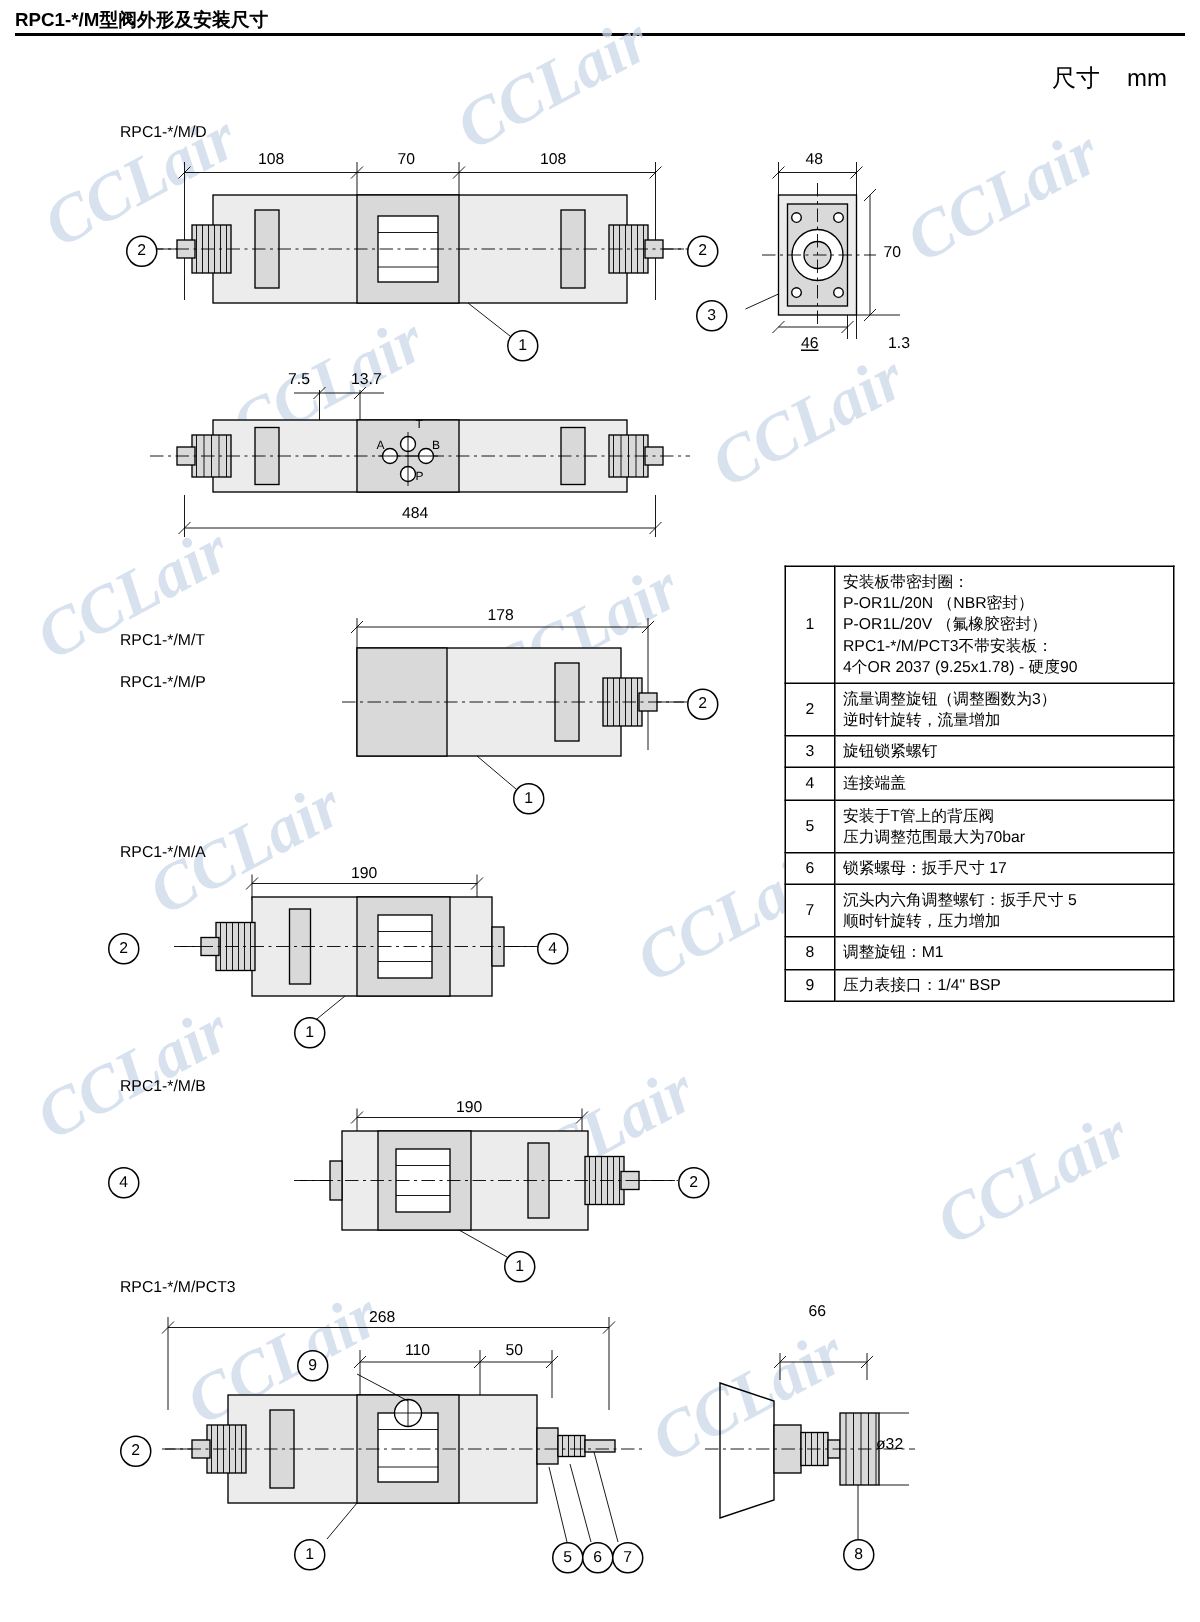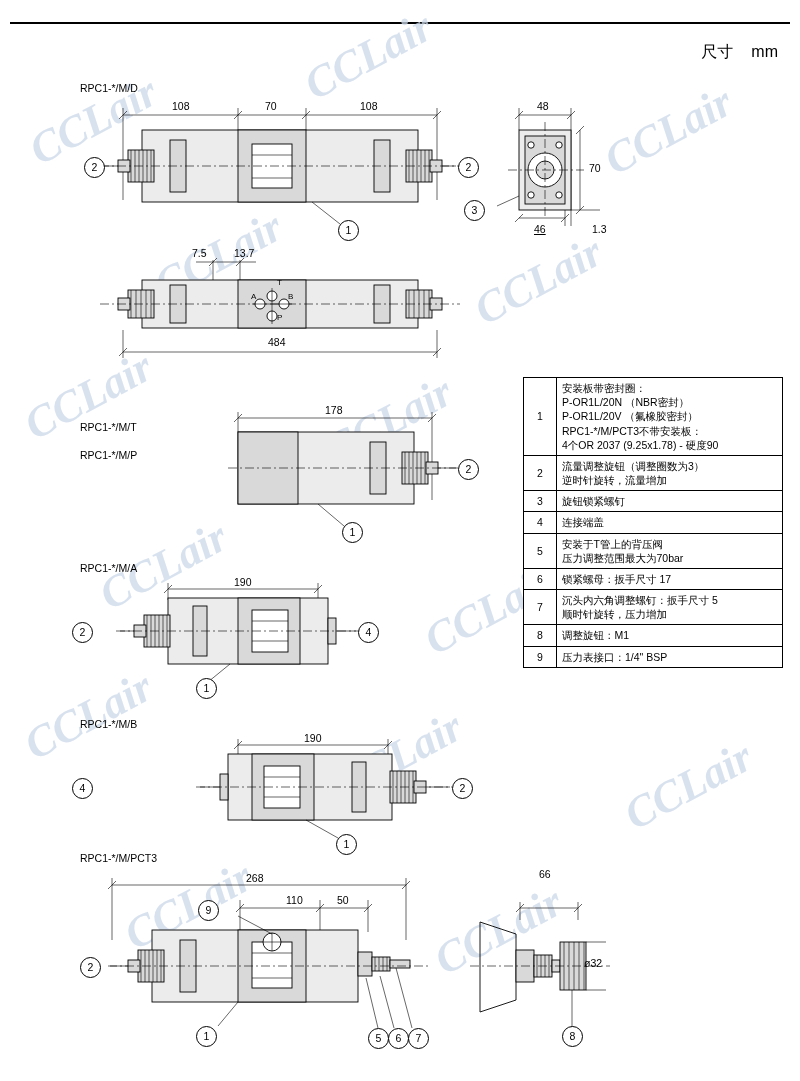--- a/index.html
+++ b/index.html
@@ -71,20 +71,23 @@
   .legend td{
     border:1px solid #000;padding:3px 5px;vertical-align:top;line-height:1.35;
   }
   .legend td.num{width:22px;text-align:center;vertical-align:middle;}
 </style>
 </head>
 <body>
 
 <div class="page">
 
+  <div class="title-bar">
+    <span class="title-text">RPC1-*/M型阀外形及安装尺寸</span>
+  </div>
   <div class="title-rule"></div>
 
   <div class="unit-label">
     <span>尺寸</span><span class="mm">mm</span>
   </div>
 
   <div class="wm" style="left:25px;top:95px;font-size:44px;">CCLair</div>
   <div class="wm" style="left:300px;top:30px;font-size:44px;">CCLair</div>
   <div class="wm" style="left:600px;top:105px;font-size:44px;">CCLair</div>
   <div class="wm" style="left:150px;top:230px;font-size:44px;">CCLair</div>
@@ -438,21 +441,21 @@
         <line x1="579" y1="942" x2="579" y2="990"></line>
       <line x1="584" y1="942" x2="584" y2="990"></line>
     </g>
     <line class="ctr" x1="470" y1="966" x2="610" y2="966"></line>
     <line class="dim" x1="586" y1="942" x2="606" y2="942"></line>
     <line class="dim" x1="586" y1="990" x2="606" y2="990"></line>
     <line class="ln-thin" x1="572" y1="990" x2="572" y2="1028"></line>
   </svg>
 
   <div class="lbl" style="left:246px;top:872px;">268</div>
-  <div class="lbl" style="left:270px;top:894px;margin-left:16px;">110</div>
+  <div class="lbl" style="left:270px;top:894px;">110</div>
   <div class="lbl" style="left:337px;top:894px;">50</div>
   <div class="lbl" style="left:539px;top:868px;">66</div>
   <div class="lbl" style="left:584px;top:957px;">ø32</div>
 
   <div class="bub" style="left:80px;top:957px;">2</div>
   <div class="bub" style="left:198px;top:900px;">9</div>
   <div class="bub" style="left:196px;top:1026px;">1</div>
   <div class="bub" style="left:368px;top:1028px;">5</div>
   <div class="bub" style="left:388px;top:1028px;">6</div>
   <div class="bub" style="left:408px;top:1028px;">7</div>

